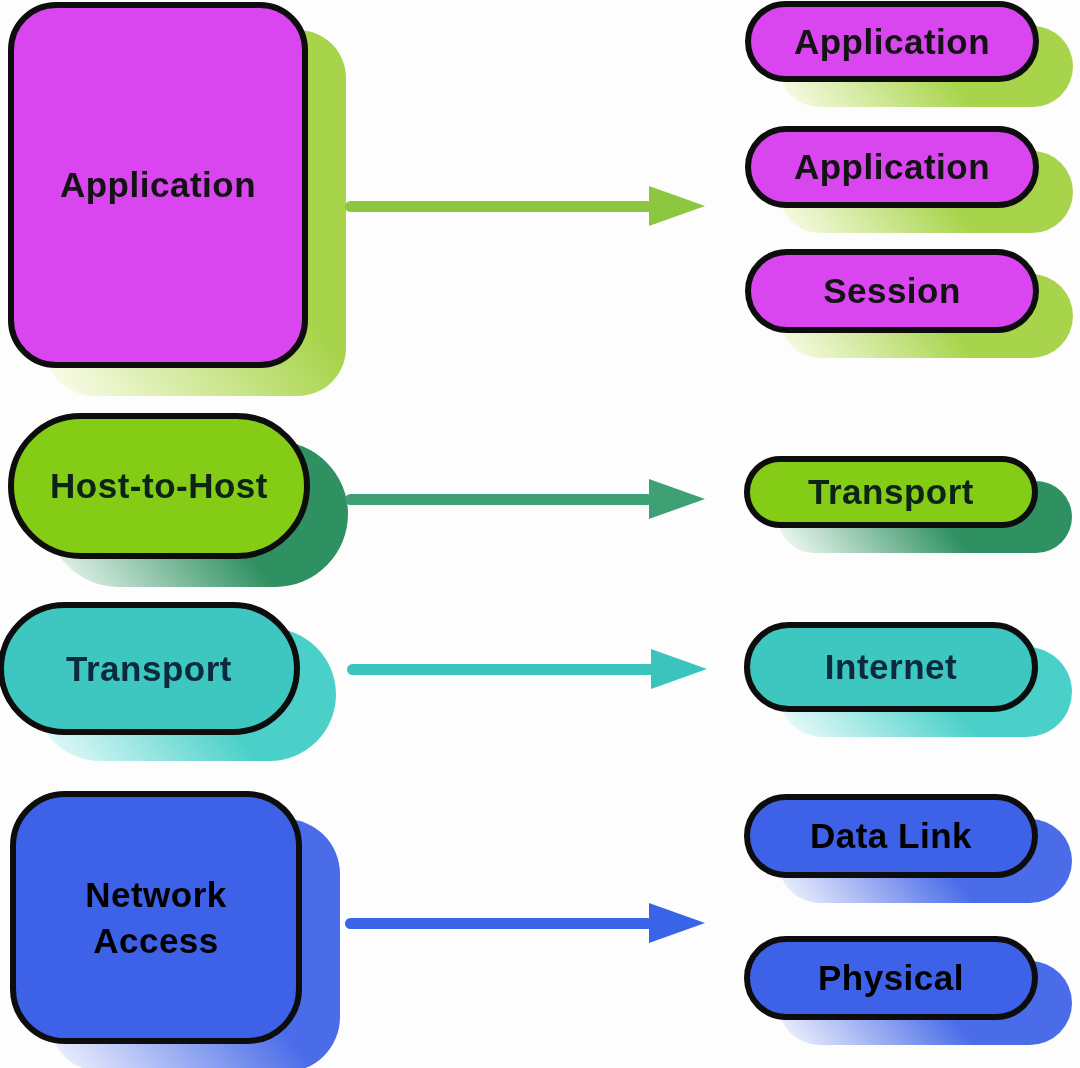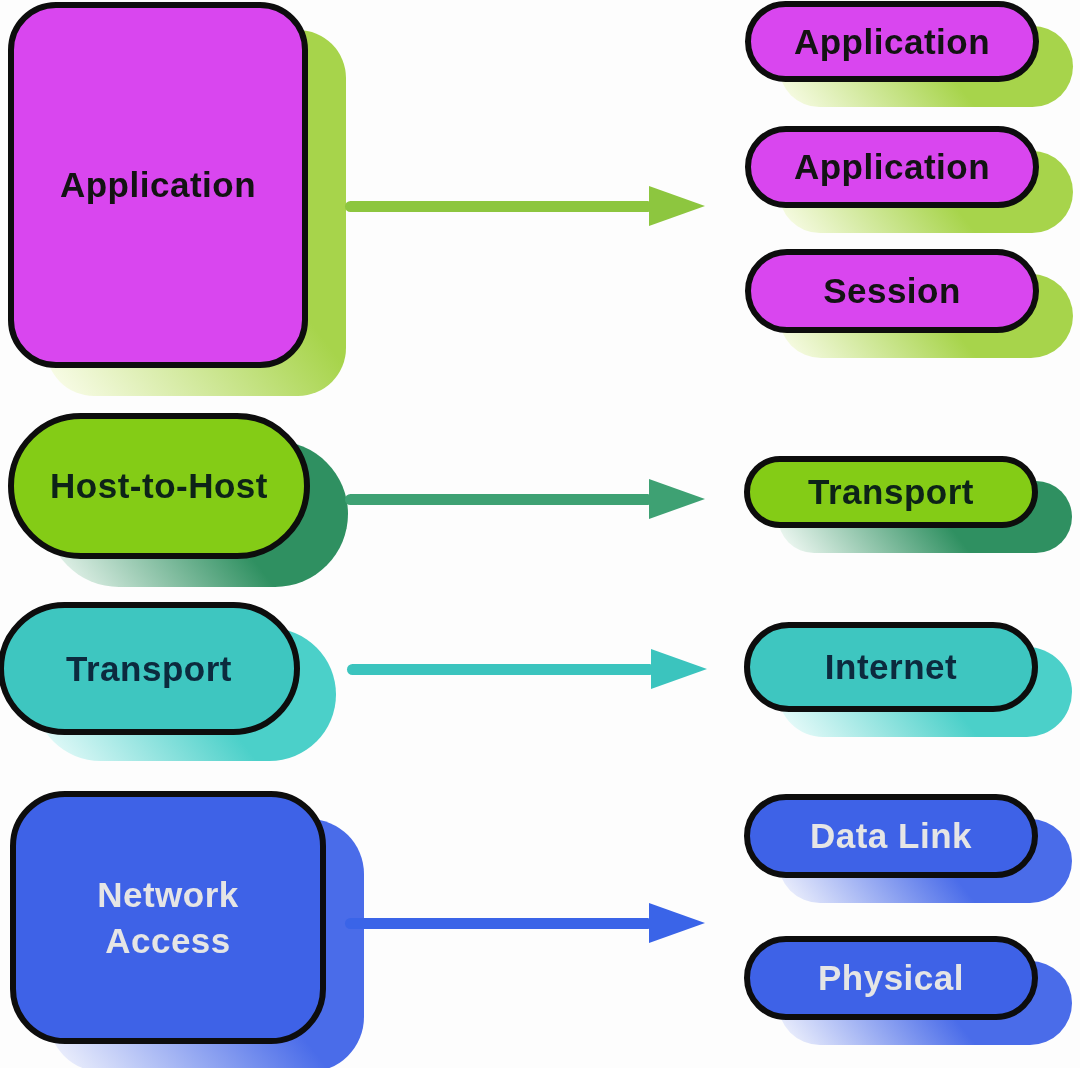--- a/index.html
+++ b/index.html
@@ -26,21 +26,21 @@
   }
   .lbl{display:block;}
 
   
   .green  .face{background:#d946ef;color:#131313;}
   .green  .sh{background:linear-gradient(52deg,#f7fbe4 4%,#a7d44b 55%);}
   .dgreen .face{background:#84cc16;color:#0d2318;}
   .dgreen .sh{background:linear-gradient(52deg,#edf7f1 4%,#2f9061 55%);}
   .teal   .face{background:#3ec6c0;color:#0c2a3e;}
   .teal   .sh{background:linear-gradient(52deg,#e9fbfa 4%,#4bd0c9 55%);}
-  .blue   .face{background:#3e62e7;color:#e5e5e5;}
+  .blue   .face{background:#3e62e7;color:#000000;}
   .blue   .sh{background:linear-gradient(52deg,#eceffc 4%,#4a6ce9 55%);}
 
   
   .r48 .face,.r48 .sh{border-radius:48px;}
   .r55 .face,.r55 .sh{border-radius:55px;}
   .pill .face,.pill .sh{border-radius:999px;}
 
   
   .sh-big{left:38px;top:28px;}
   .sh-mid{left:36px;top:26px;}
@@ -83,21 +83,21 @@
     </div>
   </div>
 
   <div class="node teal pill" style="left:-2px;top:602px;width:302px;height:133px;">
     <div class="sh sh-mid"></div>
     <div class="face">
       <span class="lbl t-left">Transport</span>
     </div>
   </div>
 
-  <div class="node blue r55" style="left:10px;top:791px;width:316px;height:253px;">
+  <div class="node blue r55" style="left:10px;top:791px;width:292px;height:253px;">
     <div class="sh sh-big"></div>
     <div class="face">
       <span class="lbl t-left wrap2">Network Access</span>
     </div>
   </div>
 
   <div class="arrow a-green" style="left:345px;top:186px;">
     <div class="shaft"></div>
     <div class="head"></div>
   </div>

